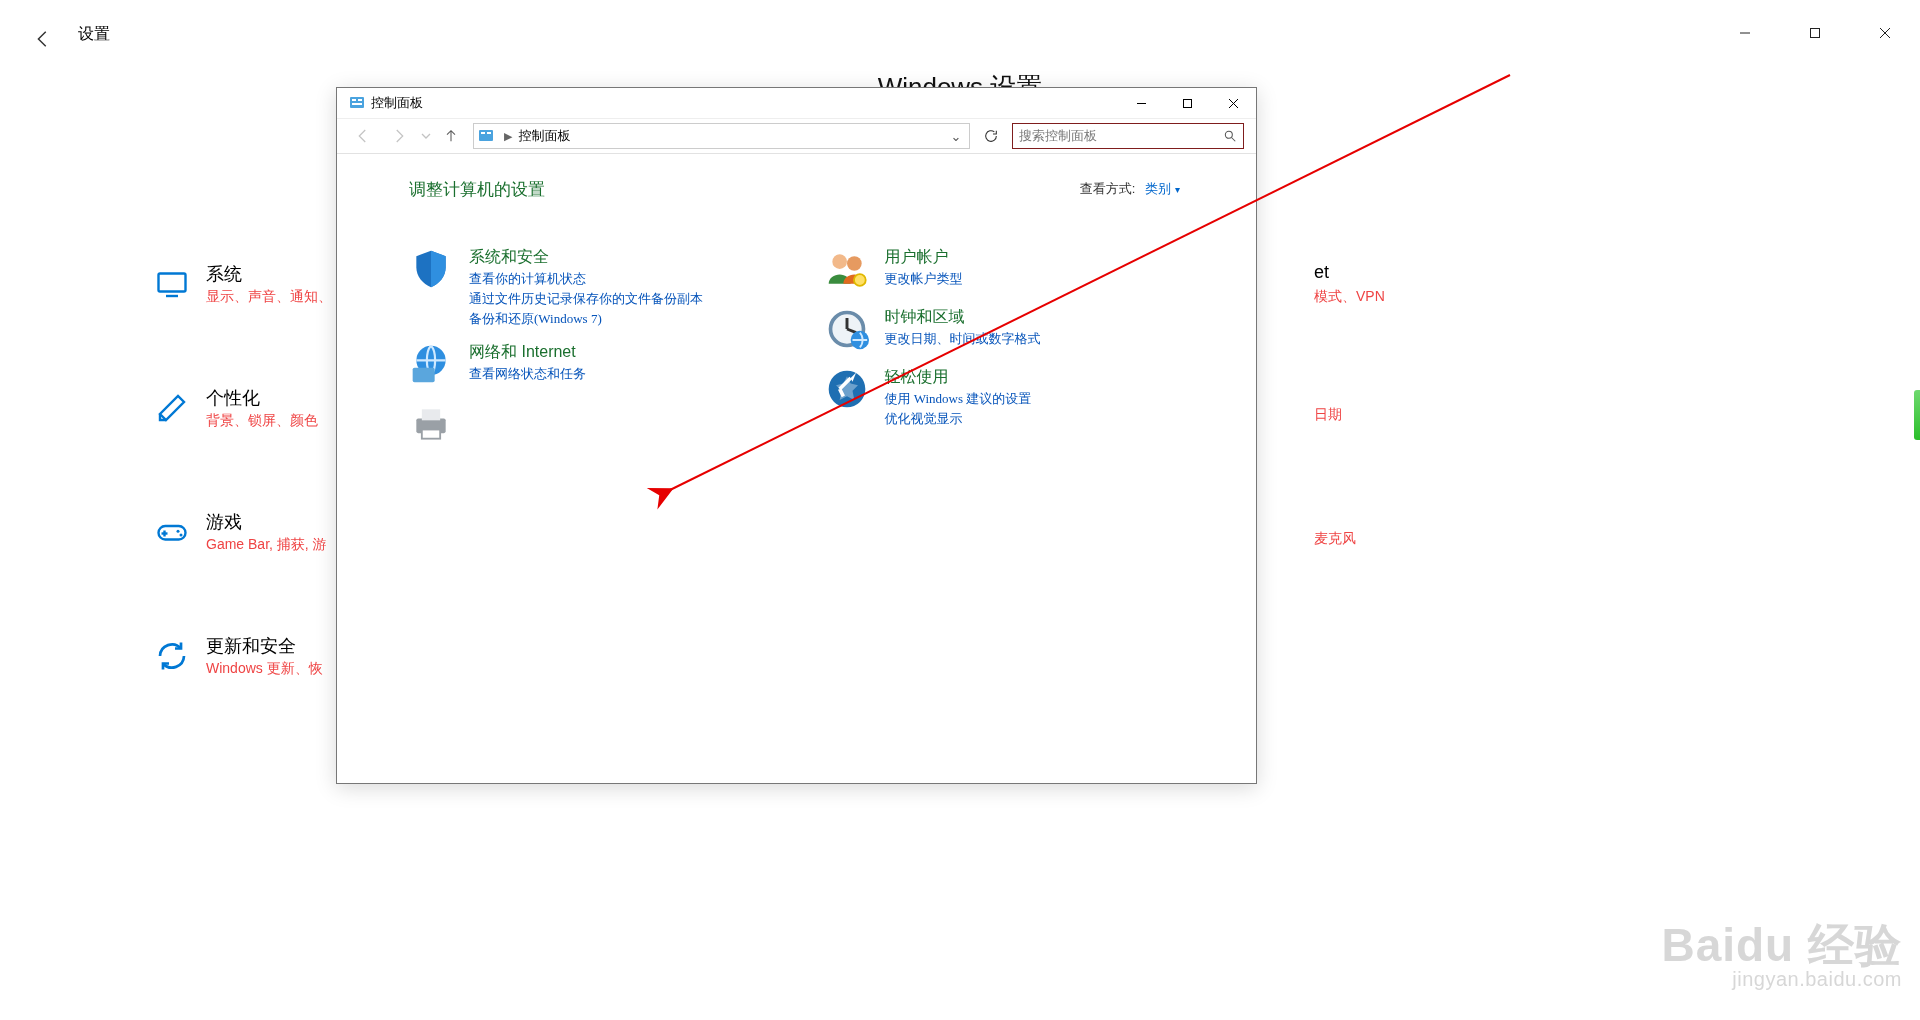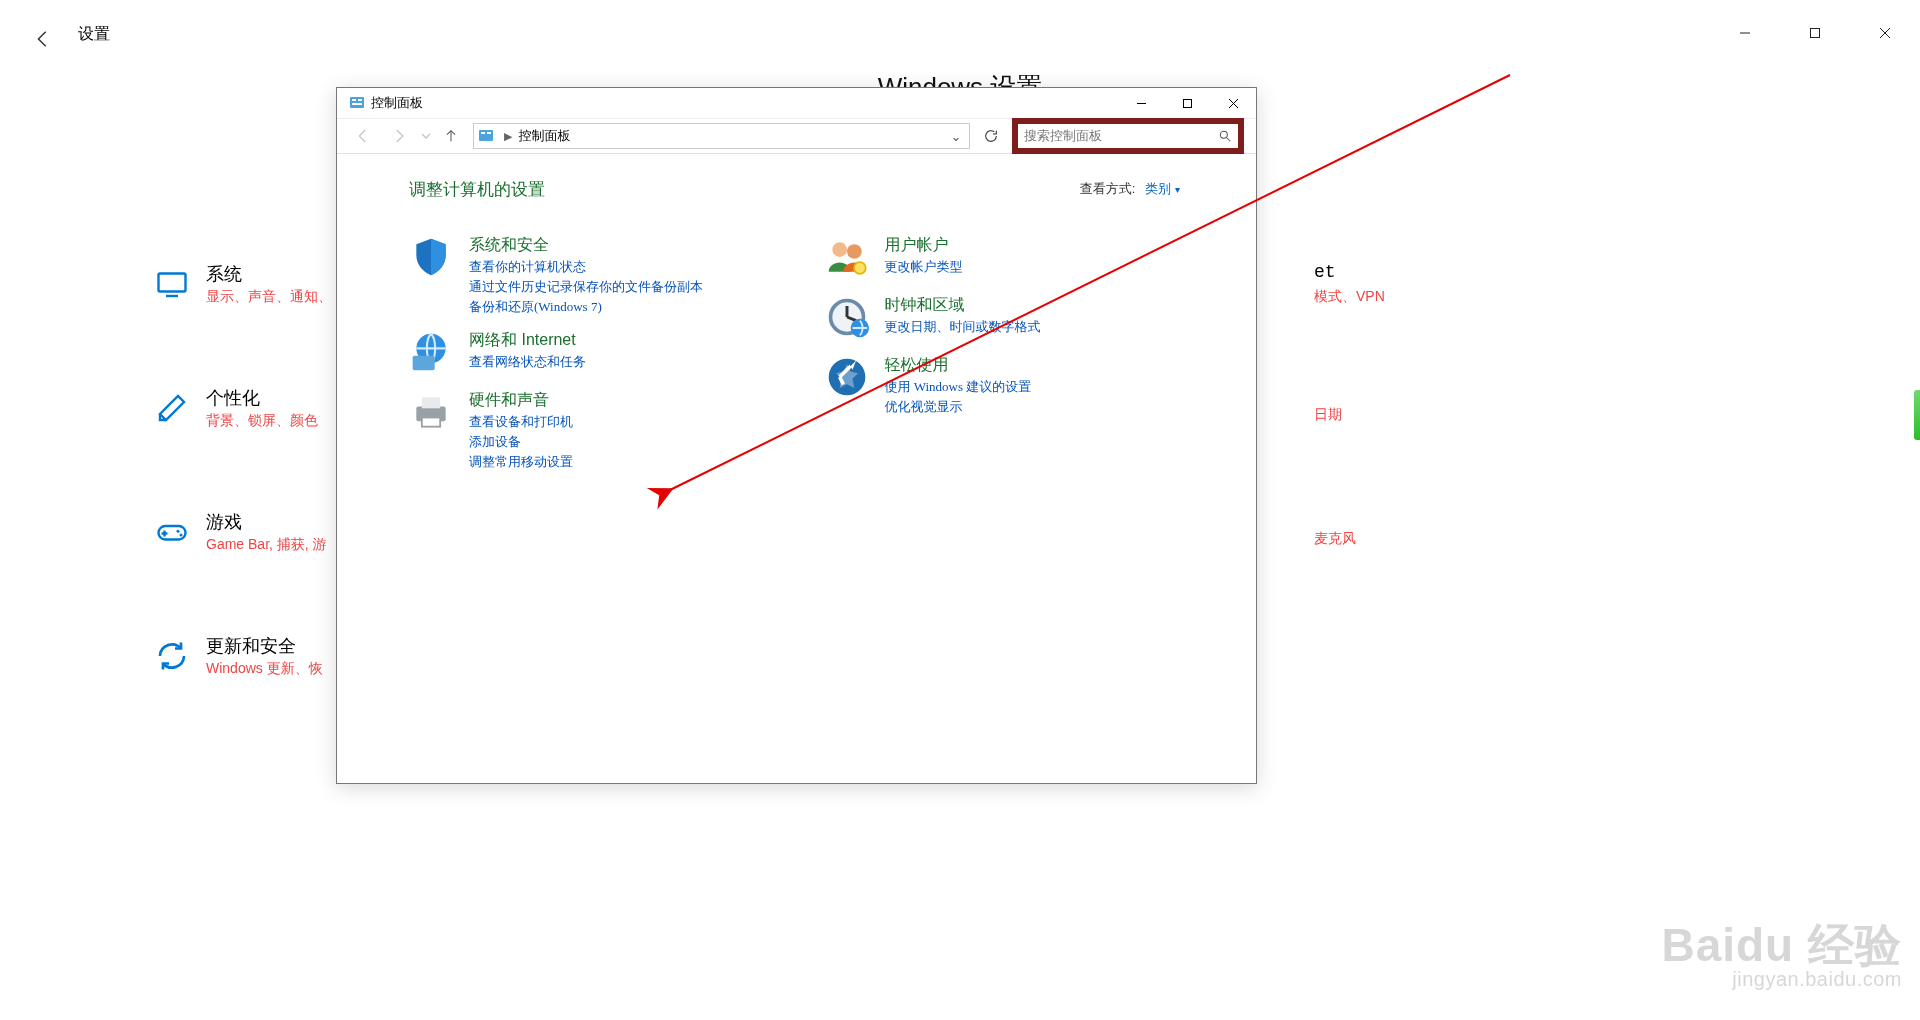--- a/index.html
+++ b/index.html
@@ -10,51 +10,51 @@
   .back-arrow { position:absolute; left:32px; top:18px; width:22px; height:22px; }
   .settings-title { position:absolute; left:78px; top:14px; font-size:16px; color:#000; }
   .winbtns { position:absolute; right:12px; top:8px; display:flex; gap:24px; align-items:center; }
   .winbtn { width:46px; height:30px; display:flex; align-items:center; justify-content:center; }
 
   .settings-heading { position:absolute; top:70px; left:0; right:0; text-align:center; font-size:26px; color:#111; }
 
   
   .cat { position:absolute; width:300px; }
   .cat .icon { position:absolute; left:0; top:0; width:44px; height:44px; display:flex; align-items:center; justify-content:center; }
-  .cat .cat-title { position:absolute; left:56px; top:0; font-size:18px; color:#000;font-family:Liberation Mono, monospace; }
+  .cat .cat-title { position:absolute; left:56px; top:0; font-size:18px; color:#000; }
   .cat .cat-desc  { position:absolute; left:56px; top:26px; font-size:14px; color:#ef4444; white-space:nowrap; }
 
   
   .cp-window { position:absolute; left:336px; top:87px; width:921px; height:697px; border:1px solid #777; background:#fff; box-shadow:0 4px 20px rgba(0,0,0,.15); }
   .cp-titlebar { height:30px; display:flex; align-items:center; padding:0 6px; border-bottom:none; }
   .cp-title-icon { width:16px; height:16px; margin:0 6px; }
   .cp-title-text { font-size:13px; color:#000; }
   .cp-winbtns { position:absolute; right:0; top:0; display:flex; }
   .cp-winbtn { width:46px; height:30px; display:flex; align-items:center; justify-content:center; }
 
   .cp-navbar { height:36px; border-top:1px solid #eee; border-bottom:1px solid #e2e2e2; display:flex; align-items:center; padding:0 12px; gap:8px; }
   .nav-arrow { width:28px; height:28px; display:flex; align-items:center; justify-content:center; opacity:.35; }
   .nav-up    { width:24px; height:24px; display:flex; align-items:center; justify-content:center; opacity:.8; margin-right:2px; }
   .addrbox   { flex:1; height:26px; border:1px solid #ccc; display:flex; align-items:center; padding:0 4px; font-size:13px; }
   .addr-crumb { color:#000; }
   .addr-chev  { margin:0 6px; color:#666; font-size:11px; }
   .addr-spacer{ flex:1; }
   .addr-drop  { width:18px; text-align:center; color:#555; }
   .refresh    { width:26px; height:26px; display:flex; align-items:center; justify-content:center; border:1px solid transparent; }
-  .searchbox  { width:232px; height:26px; border:6px solid #7f1d1d; display:flex; align-items:center; padding:12px 6px; font-size:13px; color:#777; }
+  .searchbox  { width:232px; height:26px; border:1px solid #7f1d1d; display:flex; align-items:center; padding:2px 6px; font-size:13px; color:#777; }
   .search-ph  { flex:1; }
   .search-mag { color:#555; }
 
   .cp-body { position:relative; padding:24px 60px 20px 72px; }
   .cp-heading { color:#1a6f2e; font-size:17px; margin-bottom:6px; }
   .cp-viewby { position:absolute; right:76px; top:26px; font-size:13px; color:#333; }
   .cp-viewby a { color:#0066cc; margin-left:6px; }
   .cp-viewby .drop { color:#0066cc; font-size:10px; margin-left:4px; }
 
-  .cp-cols { display:flex; gap:44px; margin-top:34px; }
+  .cp-cols { display:flex; gap:44px; margin-top:46px; }
   .cp-col { flex:1; }
   .cp-item { display:flex; gap:14px; margin-bottom:14px; position:relative; }
   .cp-item .ic { width:46px; height:46px; flex-shrink:0; }
   .cp-item .texts { display:flex; flex-direction:column; gap:2px; }
   .cp-cat-title { color:#1a6f2e; font-size:16px; }
   .cp-link { color:#0654ba; font-size:13px; cursor:pointer;font-family:Liberation Serif, serif; }
 
   .highlight-box { position:absolute; border:2px solid #e60000; left:-10px; top:-8px; right:260px; bottom:-18px; pointer-events:none; }
 
   
@@ -282,26 +282,20 @@
         </div>
 
         <div class="cp-item">
           <span class="ic">
               <svg width="44" height="44" viewBox="0 0 24 24">
                 <rect x="4" y="9" width="16" height="8" rx="1" fill="#9aa0a6"></rect>
                 <rect x="7" y="4" width="10" height="6" fill="#e8eaed"></rect>
                 <rect x="7" y="15" width="10" height="5" fill="#fff" stroke="#9aa0a6"></rect>
               </svg>
             </span>
-          <div class="texts">
-            <span class="cp-cat-title">硬件和声音</span>
-            <span class="cp-link">查看设备和打印机</span>
-            <span class="cp-link">添加设备</span>
-            <span class="cp-link">调整常用移动设置</span>
-          </div>
         </div>
 
       </div>
 
       <div class="cp-col">
         <div class="cp-item">
           <span class="ic">
               <svg width="44" height="44" viewBox="0 0 24 24">
                 <circle cx="8" cy="8" r="4" fill="#f2b98a"></circle>
                 <circle cx="16" cy="9" r="4" fill="#e69a60"></circle>

